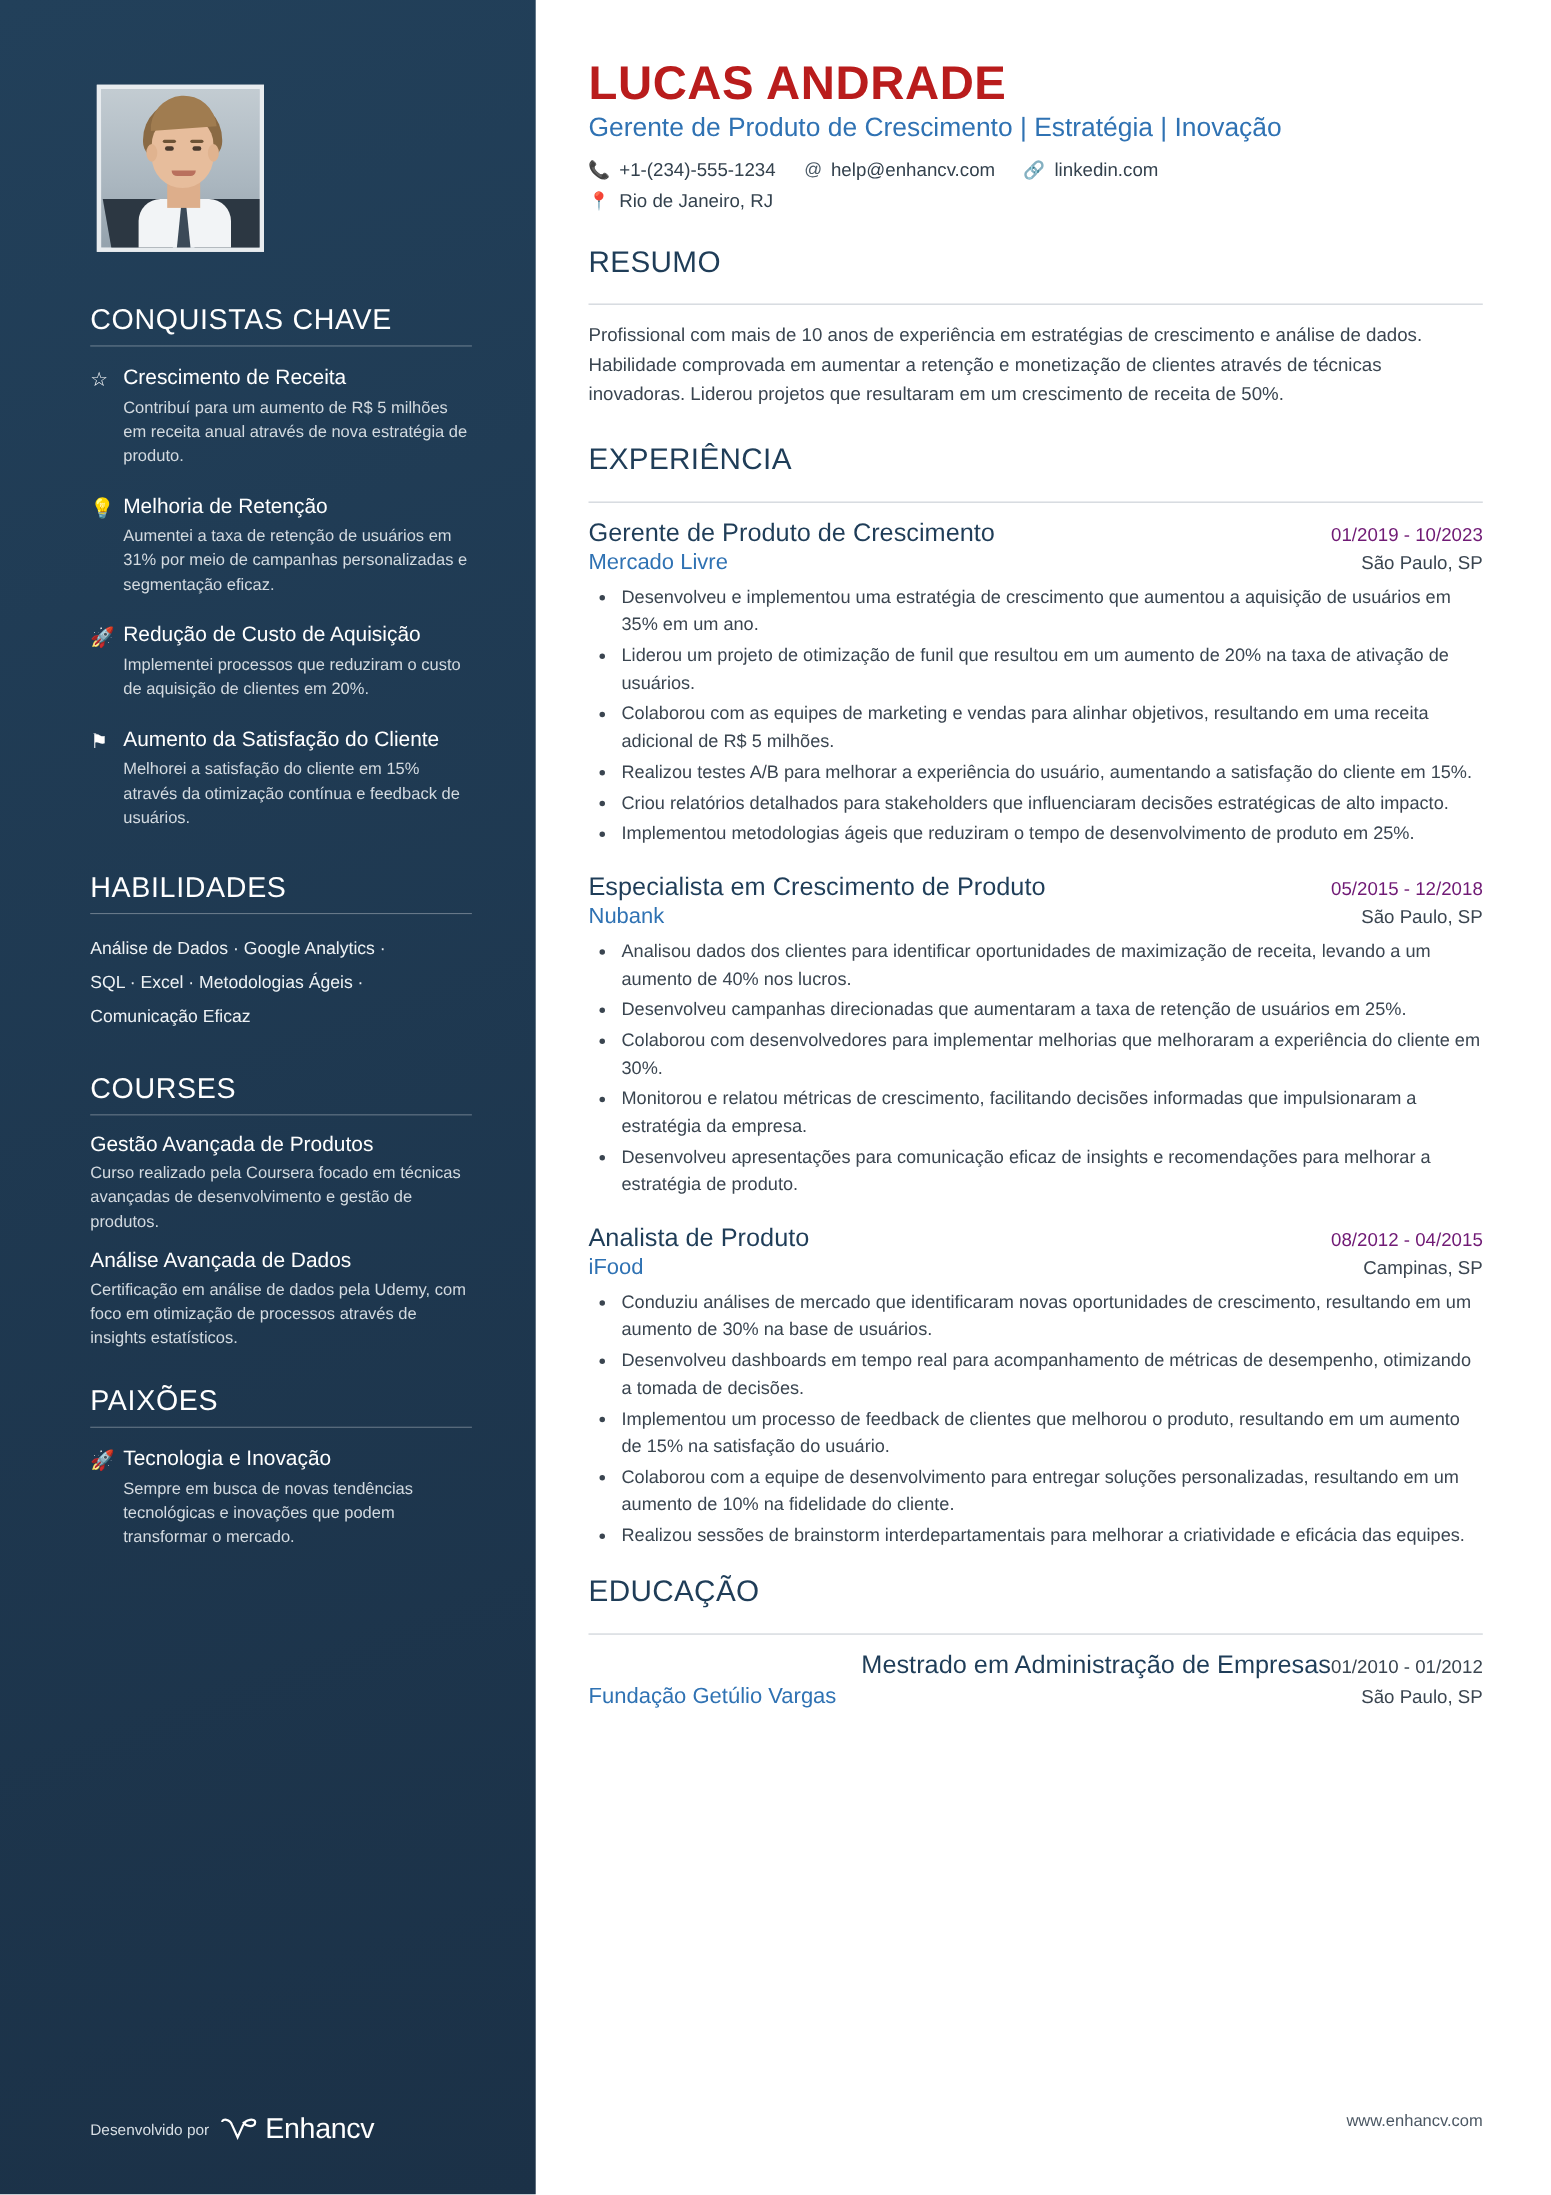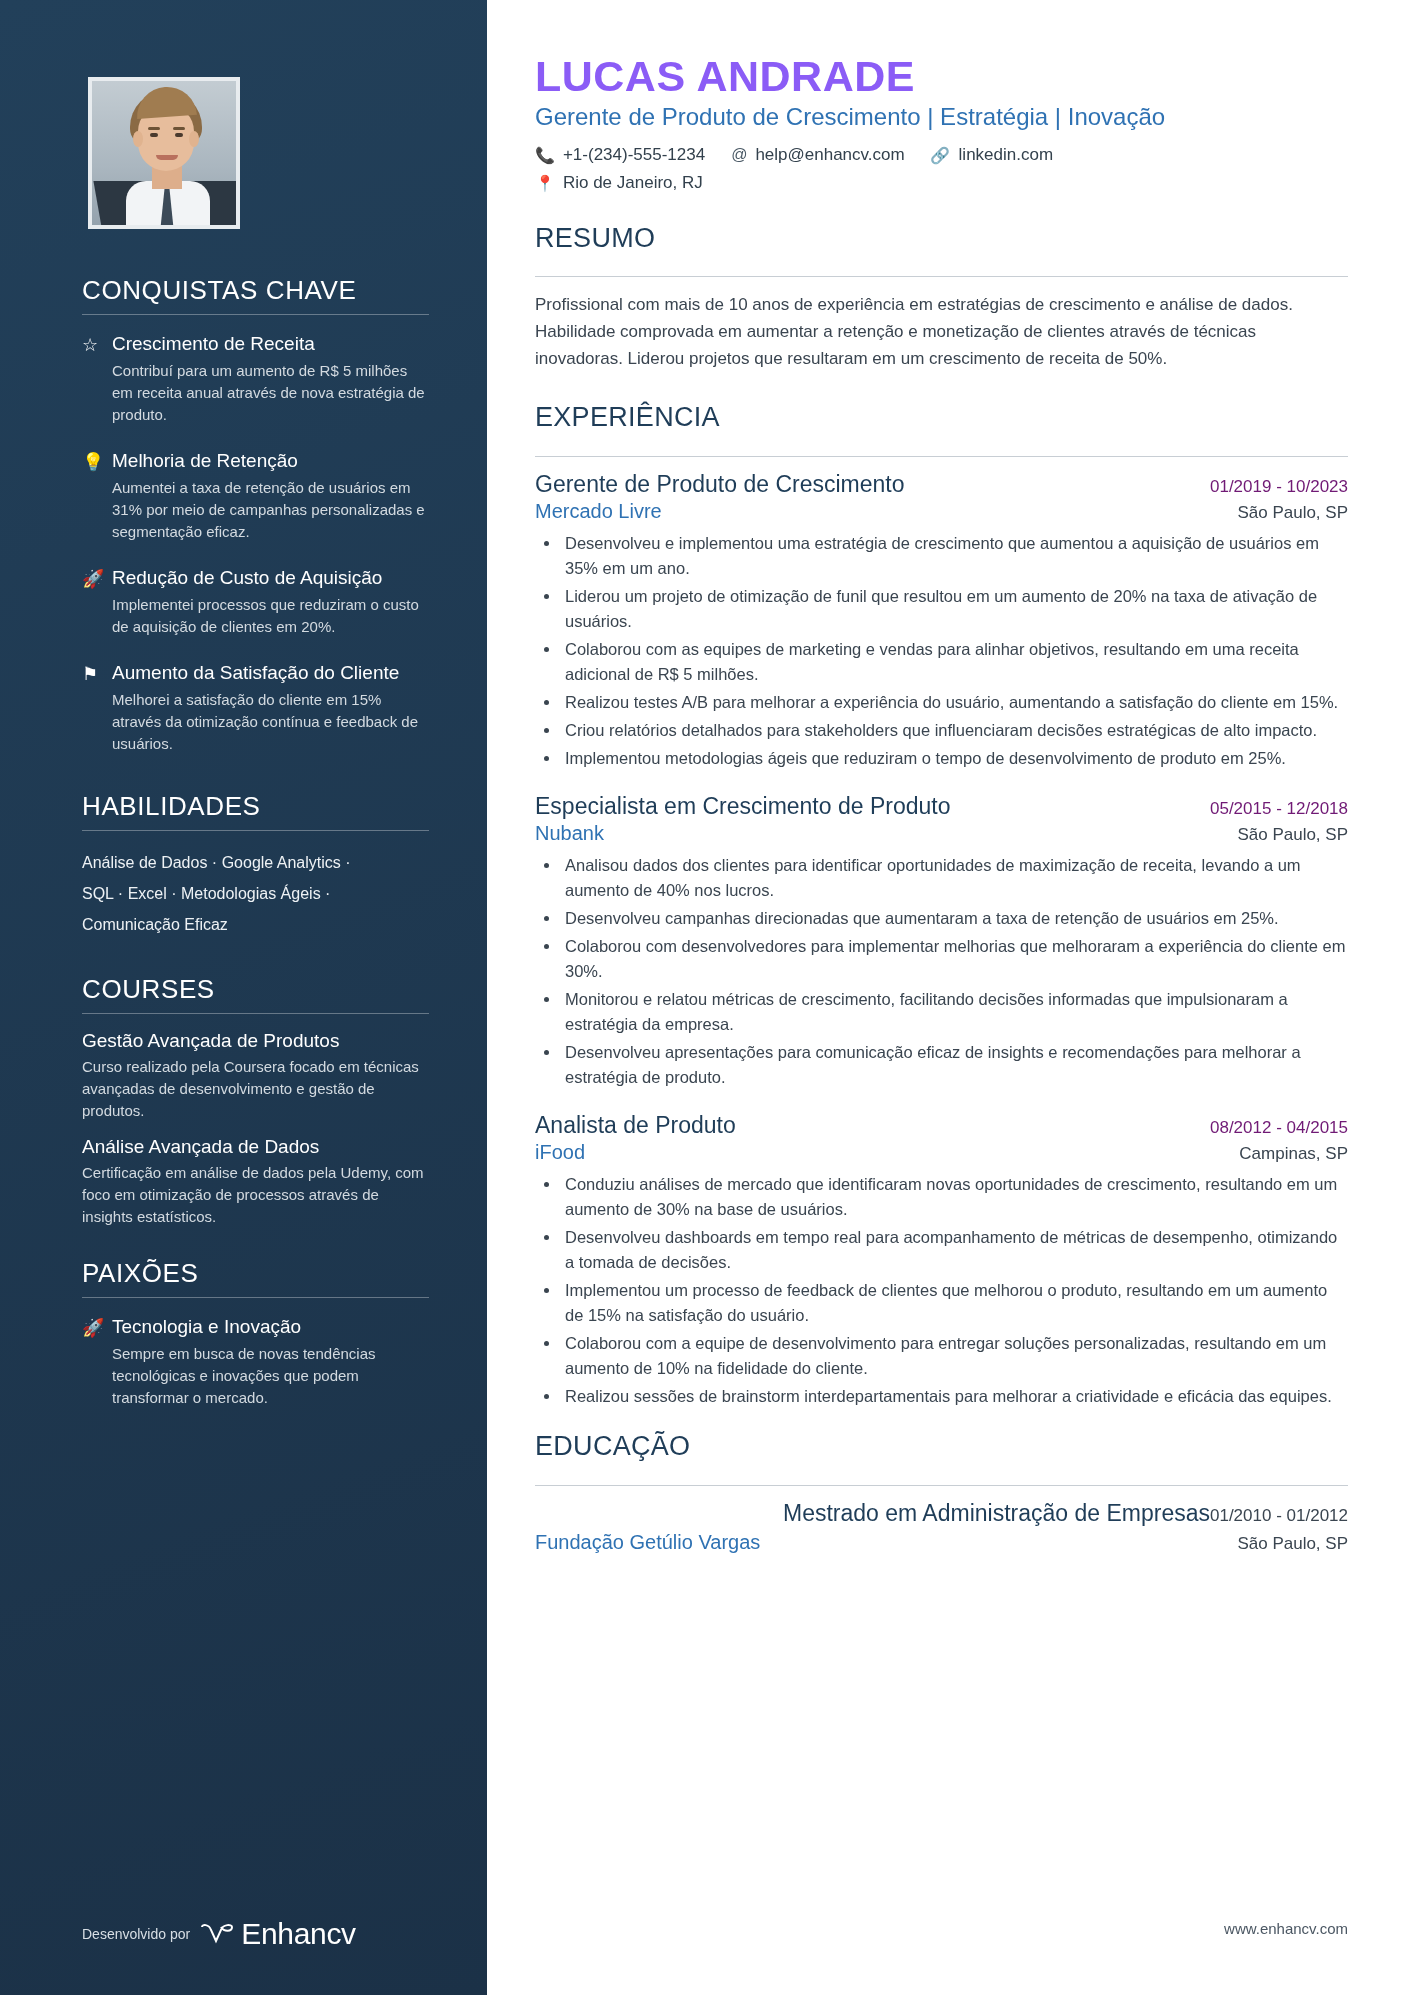--- a/index.html
+++ b/index.html
@@ -72,27 +72,27 @@
   .skills-line { font-size: 16px; line-height: 31px; color: #eef2f5; }
   .course-title { font-size: 19px; color:#ffffff; margin: 10px 0 4px 0; }
   .course-desc { font-size: 15px; line-height: 22px; color:#d3dae0; margin-bottom: 14px; }
 
   .footer-left {
     position: absolute; left: 82px; bottom: 44px;
     display: flex; align-items: center; gap: 10px;
     font-size: 14px; color: #d8dfe5;
   }
   .enh-logo { display:flex; align-items:center; gap:7px; }
-  .enh-word { font-size: 30px; color:#ffffff; letter-spacing:-0.3px; }
+  .enh-word { font-size: 26px; color:#ffffff; letter-spacing:-0.3px; }
 
   
   .main { flex: 1; padding: 52px 62px 0 48px; position: relative; }
   .name {
     font-size: 43px; font-weight: bold; letter-spacing: 0.5px;
-    color: #8b5cf6; margin: 0 0 2px 0;
+    color: #b91c1c; margin: 0 0 2px 0;
   }
   .headline { font-size: 24px; color: #2f72b3; margin-bottom: 14px; }
   .contact-row { display:flex; flex-wrap: wrap; align-items:center; gap: 10px 26px; font-size: 17px; color:#33414d; }
   .contact-item { display:flex; align-items:center; gap: 8px; }
   .contact-item .ci { color:#4b5a66; font-size: 16px; }
 
   .sec { margin-top: 30px; }
   .sec-title { font-size: 27px; color:#1f3d58; font-weight: 400; letter-spacing:0.3px; }
   .sec-rule { height:1px; background:#c8ced4; margin: 9px 0 14px 0; }
   .summary { font-size: 17px; line-height: 27px; color:#3a4550; }

